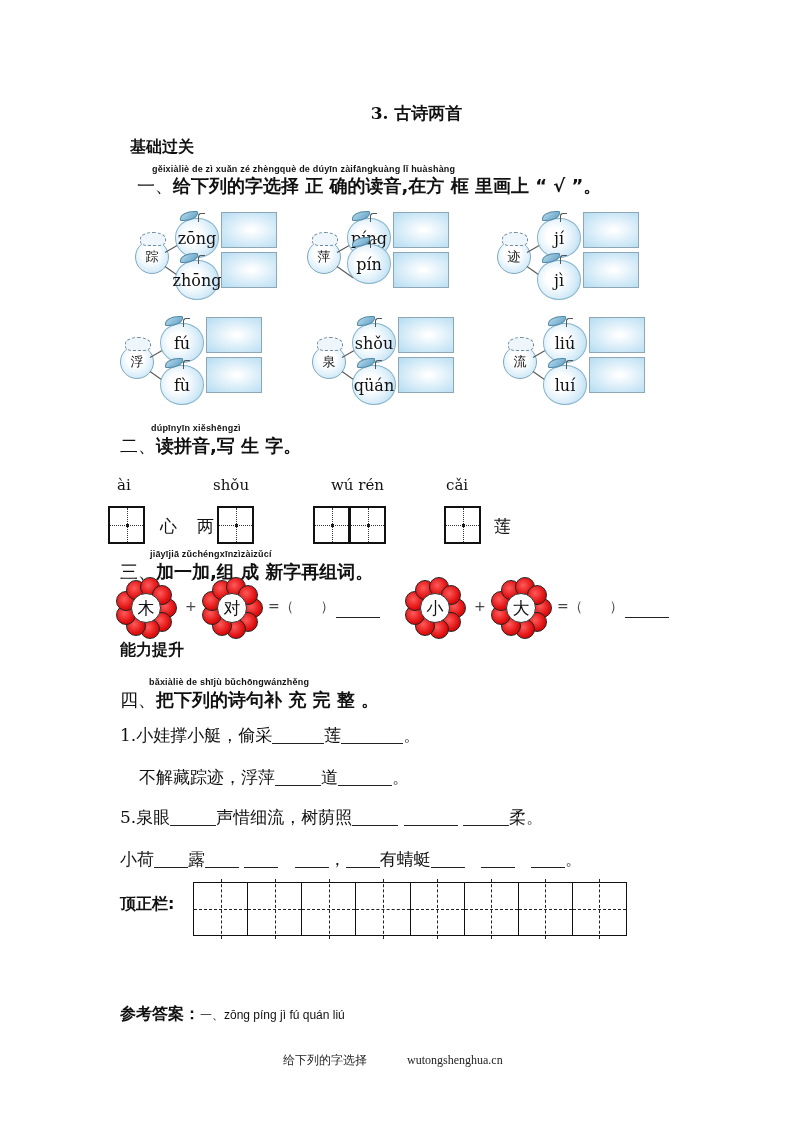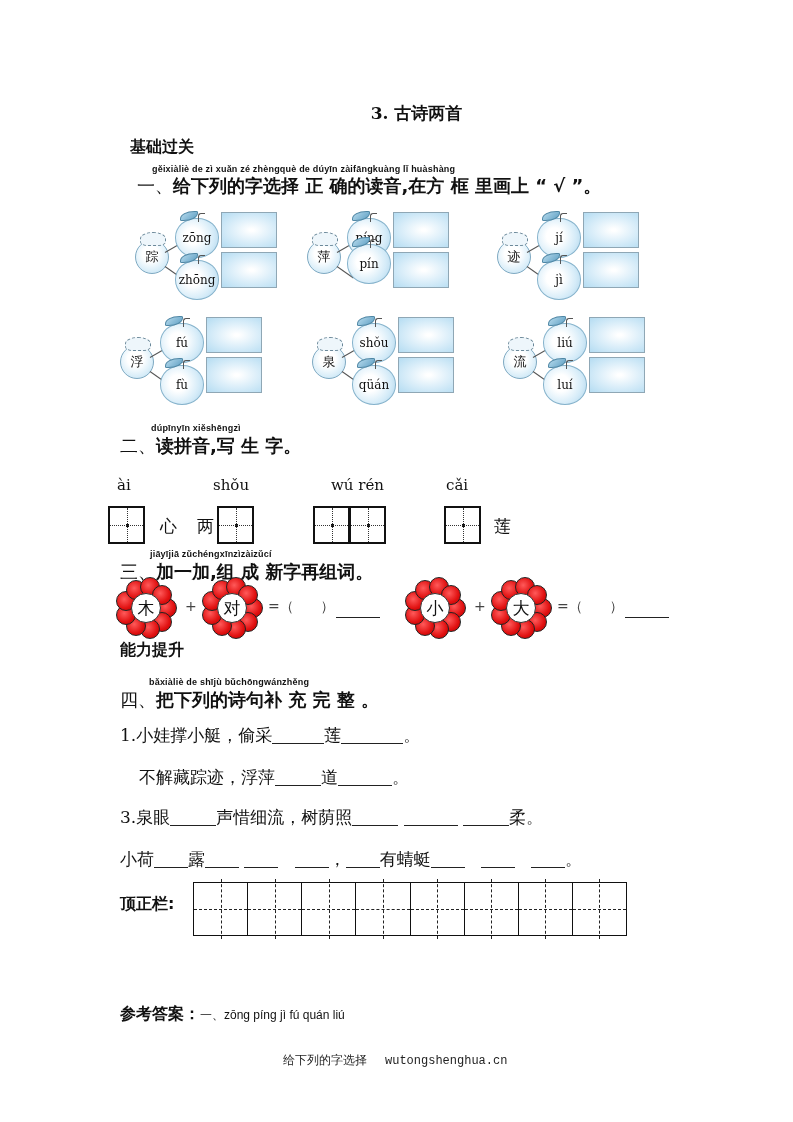--- a/index.html
+++ b/index.html
@@ -17,21 +17,21 @@
   .base { position: absolute; left: 0; top: 30px; width: 34px; height: 34px; border-radius: 50%;
           background: radial-gradient(circle at 45% 40%, #ffffff 30%, #d6ecf8 70%, #a9cfe4 100%);
           border: 1px solid #7ea9c2; display: flex; align-items: center; justify-content: center;
           font-size: 13px; }
   .base::before { content: ""; position: absolute; top: -9px; left: 4px; width: 24px; height: 12px;
           border: 1px dashed #6b8899; border-radius: 50% 50% 30% 30%; background: #eef6fb; }
   .link { position: absolute; height: 1px; background: #555; transform-origin: left center; }
   .apple { position: absolute; left: 40px; width: 44px; height: 40px; border-radius: 48% 48% 50% 50%;
            background: radial-gradient(circle at 40% 45%, #ffffff 25%, #d4ebf8 65%, #a7d0e8 100%);
            border: 1px solid #86b3cc; display: flex; align-items: center; justify-content: center;
-           font-size: 12px; font-family: "DejaVu Serif", serif; }
+           font-size: 16px; font-family: "DejaVu Serif", serif; }
   .apple::before { content: ""; position: absolute; top: -8px; left: 4px; width: 16px; height: 8px;
            background: linear-gradient(135deg, #b8dcee, #5f9fc3); border-radius: 80% 10% 80% 10%; border: 1px solid #4f87a5; }
   .apple::after { content: ""; position: absolute; top: -6px; left: 22px; width: 6px; height: 8px;
            border-left: 1px solid #555; border-top: 1px solid #555; border-radius: 3px 0 0 0; }
   .box { position: absolute; left: 86px; width: 56px; height: 36px; border: 1px solid #8fa7b5;
          background: radial-gradient(ellipse at 55% 50%, #ffffff 5%, #dff0fa 45%, #b4dcf2 100%); cursor: pointer; }
 
   
   .py-word { font-size: 15px; font-family: "DejaVu Serif", serif; white-space: nowrap; }
   .tzg { position: absolute; width: 37px; height: 38px; border: 2px solid #111; background: #fff; cursor: pointer; }
@@ -57,21 +57,21 @@
 
   
   .cgrid { position: absolute; left: 193px; top: 882px; width: 434px; height: 54px; display: flex; border: 1px solid #111; }
   .ccell { position: relative; flex: 1; border-right: 1px solid #111; cursor: pointer; }
   .ccell:last-child { border-right: none; }
   .ccell::before { content: ""; position: absolute; left: 50%; top: -4px; bottom: -4px; border-left: 1px dashed #222; }
   .ccell::after { content: ""; position: absolute; top: 50%; left: 0; right: 0; border-top: 1px dashed #222; }
 
   .answers { font-family: "Liberation Sans", "DejaVu Sans", sans-serif; font-size: 12px; white-space: nowrap; }
   .footer { font-size: 12px; white-space: nowrap; color: #222; }
-  .footer .site { font-family: Liberation Mono, monospace; margin-left: 18px; }
+  .footer .site { font-family: Liberation Serif, serif; margin-left: 40px; }
 </style>
 </head>
 <body>
 
 <div class="abs title">3.  古诗两首</div>
 <div class="abs h-sub" style="left:130px; top:137px;">基础过关</div>
 
 <div class="abs py-line" style="left:152px; top:164px;">gěixiàliè de zì xuǎn zé zhèngquè de dúyīn  zàifāngkuàng lǐ huàshàng</div>
 <div class="abs q-head" style="left:120px; top:174px;margin-left:17px;">
   <span class="num">一、</span><span>给下列的字选择 正 确的读音,在方 框 里画上 “ √ ”。</span>
@@ -270,21 +270,21 @@
 
 <div class="abs poem" style="left:120px; top:724px;">
   <span>1.小娃撑小艇，偷采</span><span class="u" style="width:52px"></span><span>莲</span><span class="u" style="width:62px"></span><span>。</span>
 </div>
 
 <div class="abs poem" style="left:139px; top:766px;">
   <span>不解藏踪迹，浮萍</span><span class="u" style="width:46px"></span><span>道</span><span class="u" style="width:54px"></span><span>。</span>
 </div>
 
 <div class="abs poem" style="left:120px; top:806px;">
-  <span>3.泉眼</span><span class="u" style="width:46px"></span><span>声惜细流，树荫照</span><span class="u" style="width:46px"></span>&nbsp;<span class="u" style="width:54px"></span>&nbsp;<span class="u" style="width:46px"></span><span>柔。</span>
+  <span>5.泉眼</span><span class="u" style="width:46px"></span><span>声惜细流，树荫照</span><span class="u" style="width:46px"></span>&nbsp;<span class="u" style="width:54px"></span>&nbsp;<span class="u" style="width:46px"></span><span>柔。</span>
 </div>
 
 <div class="abs poem" style="left:120px; top:848px;">
   <span>小荷</span><span class="u" style="width:34px"></span><span>露</span><span class="u" style="width:34px"></span>&nbsp;<span class="u" style="width:34px"></span>&nbsp;&nbsp;&nbsp;<span class="u" style="width:34px"></span><span>，</span><span class="u" style="width:34px"></span><span>有蜻蜓</span><span class="u" style="width:34px"></span>&nbsp;&nbsp;&nbsp;<span class="u" style="width:34px"></span>&nbsp;&nbsp;&nbsp;<span class="u" style="width:34px"></span><span>。</span>
 </div>
 
 <div class="abs h-sub" style="left:120px; top:894px;">顶正栏:</div>
 <div class="cgrid" id="cgrid">
     <div class="ccell"></div>
     <div class="ccell"></div>

